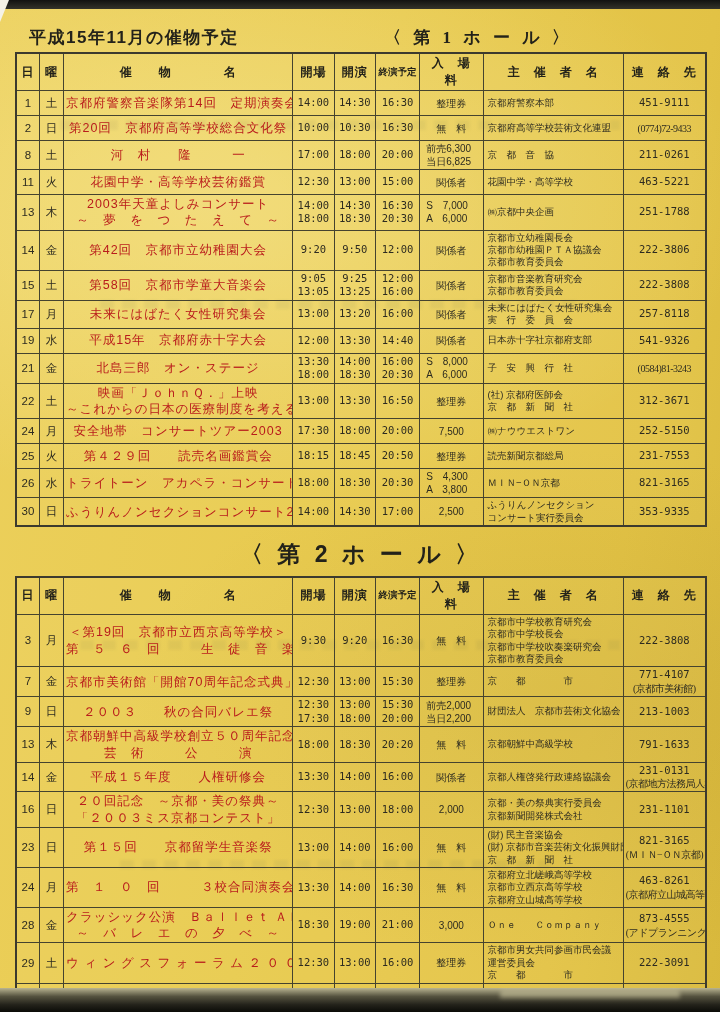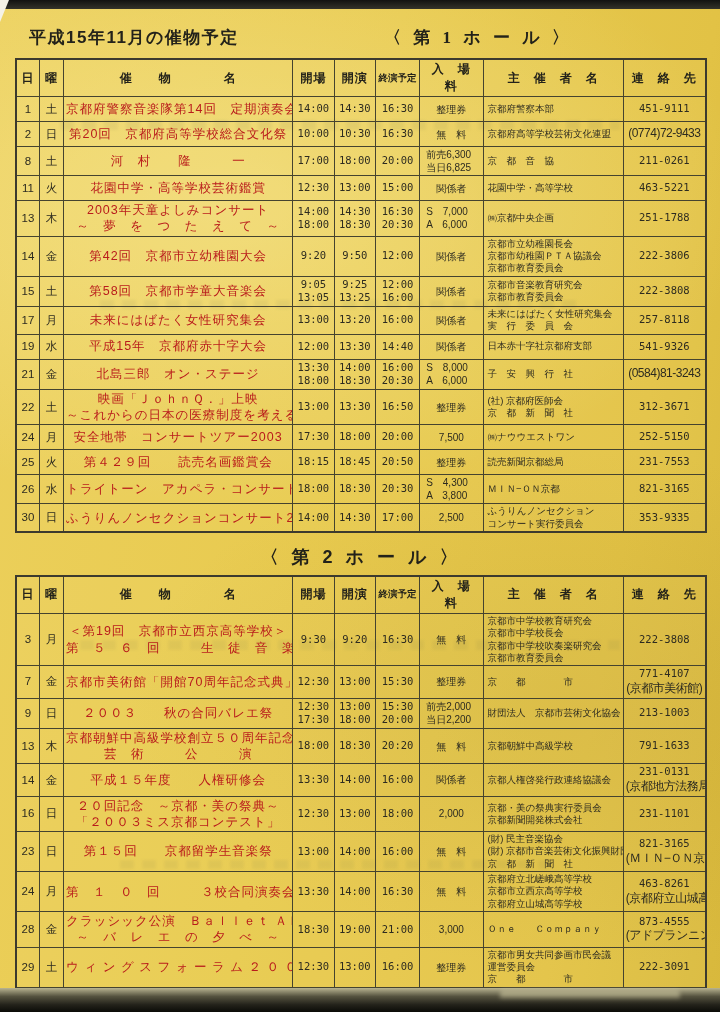--- a/index.html
+++ b/index.html
@@ -24,44 +24,44 @@
   
   .smudge{position:absolute;pointer-events:none;opacity:.07;filter:blur(1.5px);
     background:repeating-linear-gradient(90deg,#4a5a42 0 14px,transparent 14px 22px);}
   .sm1{top:120px;left:60px;width:560px;height:10px;}
   .sm2{top:300px;left:100px;width:480px;height:9px;}
   .sm3{top:640px;left:80px;width:540px;height:10px;}
   .sm4{top:860px;left:120px;width:430px;height:9px;}
 
   .content{position:relative;z-index:2;padding:24px 13px 0 15px;}
 
-  .header-line{position:relative;height:26px;margin:2px 0 6px 14px;}
+  .header-line{position:relative;height:26px;margin:2px 0 0 14px;}
   .page-title{font-size:17px;font-weight:bold;letter-spacing:1.5px;color:#23221a;}
   .hall1-label{position:absolute;left:355px;top:0;font-size:17px;font-weight:bold;letter-spacing:4px;color:#23221a;font-family:Liberation Serif, serif;}
-  .hall2-head{text-align:center;font-size:18px;font-weight:bold;letter-spacing:4px;
+  .hall2-head{text-align:center;font-size:23px;font-weight:bold;letter-spacing:4px;
     color:#23221a;margin:12px 0 6px 0;}
 
   table.sched{width:100%;border-collapse:collapse;table-layout:fixed;
     border:2px solid #3c3a2e;background:rgba(255,240,160,.08);}
   .sched th,.sched td{border:1px solid #45432f;vertical-align:middle;
     text-align:center;padding:1px 2px;overflow:hidden;}
   .sched thead th{font-size:12px;font-weight:bold;letter-spacing:1px;height:17px;
     padding:1px 0;color:#23221a;}
   .sched thead th.small-hd{font-size:9.5px;letter-spacing:0;margin-top:32px;}
   .sched tbody td{height:22px;line-height:1.3;}
   td.c-day,td.c-wd{font-size:11.5px;}
   td.c-title{font-size:12.5px;letter-spacing:1px;color:#b91c1c;}
   td.c-title .line{white-space:nowrap;}
   td.c-time{font-family:"DejaVu Sans Mono","Liberation Mono",monospace;font-size:10.5px;letter-spacing:0;}
   td.c-fee{font-size:10px;letter-spacing:0;}
   td.c-fee.multi .line{text-align:left;padding-left:4px;white-space:nowrap;}
   td.c-org{font-size:9.5px;text-align:left;padding-left:4px;letter-spacing:0;line-height:1.35;}
   td.c-org .line{white-space:nowrap;}
   td.c-tel{font-size:10.5px;font-family:"DejaVu Sans Mono","Liberation Mono",monospace;}
-  td.c-tel .line.sub{font-size:12px;font-family:Liberation Sans, sans-serif;letter-spacing:-0.5px;white-space:nowrap;}
+  td.c-tel .line.sub{font-size:10px;font-family:Liberation Serif, serif;letter-spacing:-0.5px;white-space:nowrap;}
 
   .footer-note{text-align:right;font-size:10.5px;letter-spacing:1px;
     margin:5px 6px 0 0;color:#2d2b20;}
 </style>
 </head>
 <body>
 
 <div class="top-strip"></div>
 <div class="corner-notch"></div>
 <div class="smudge sm1"></div>

